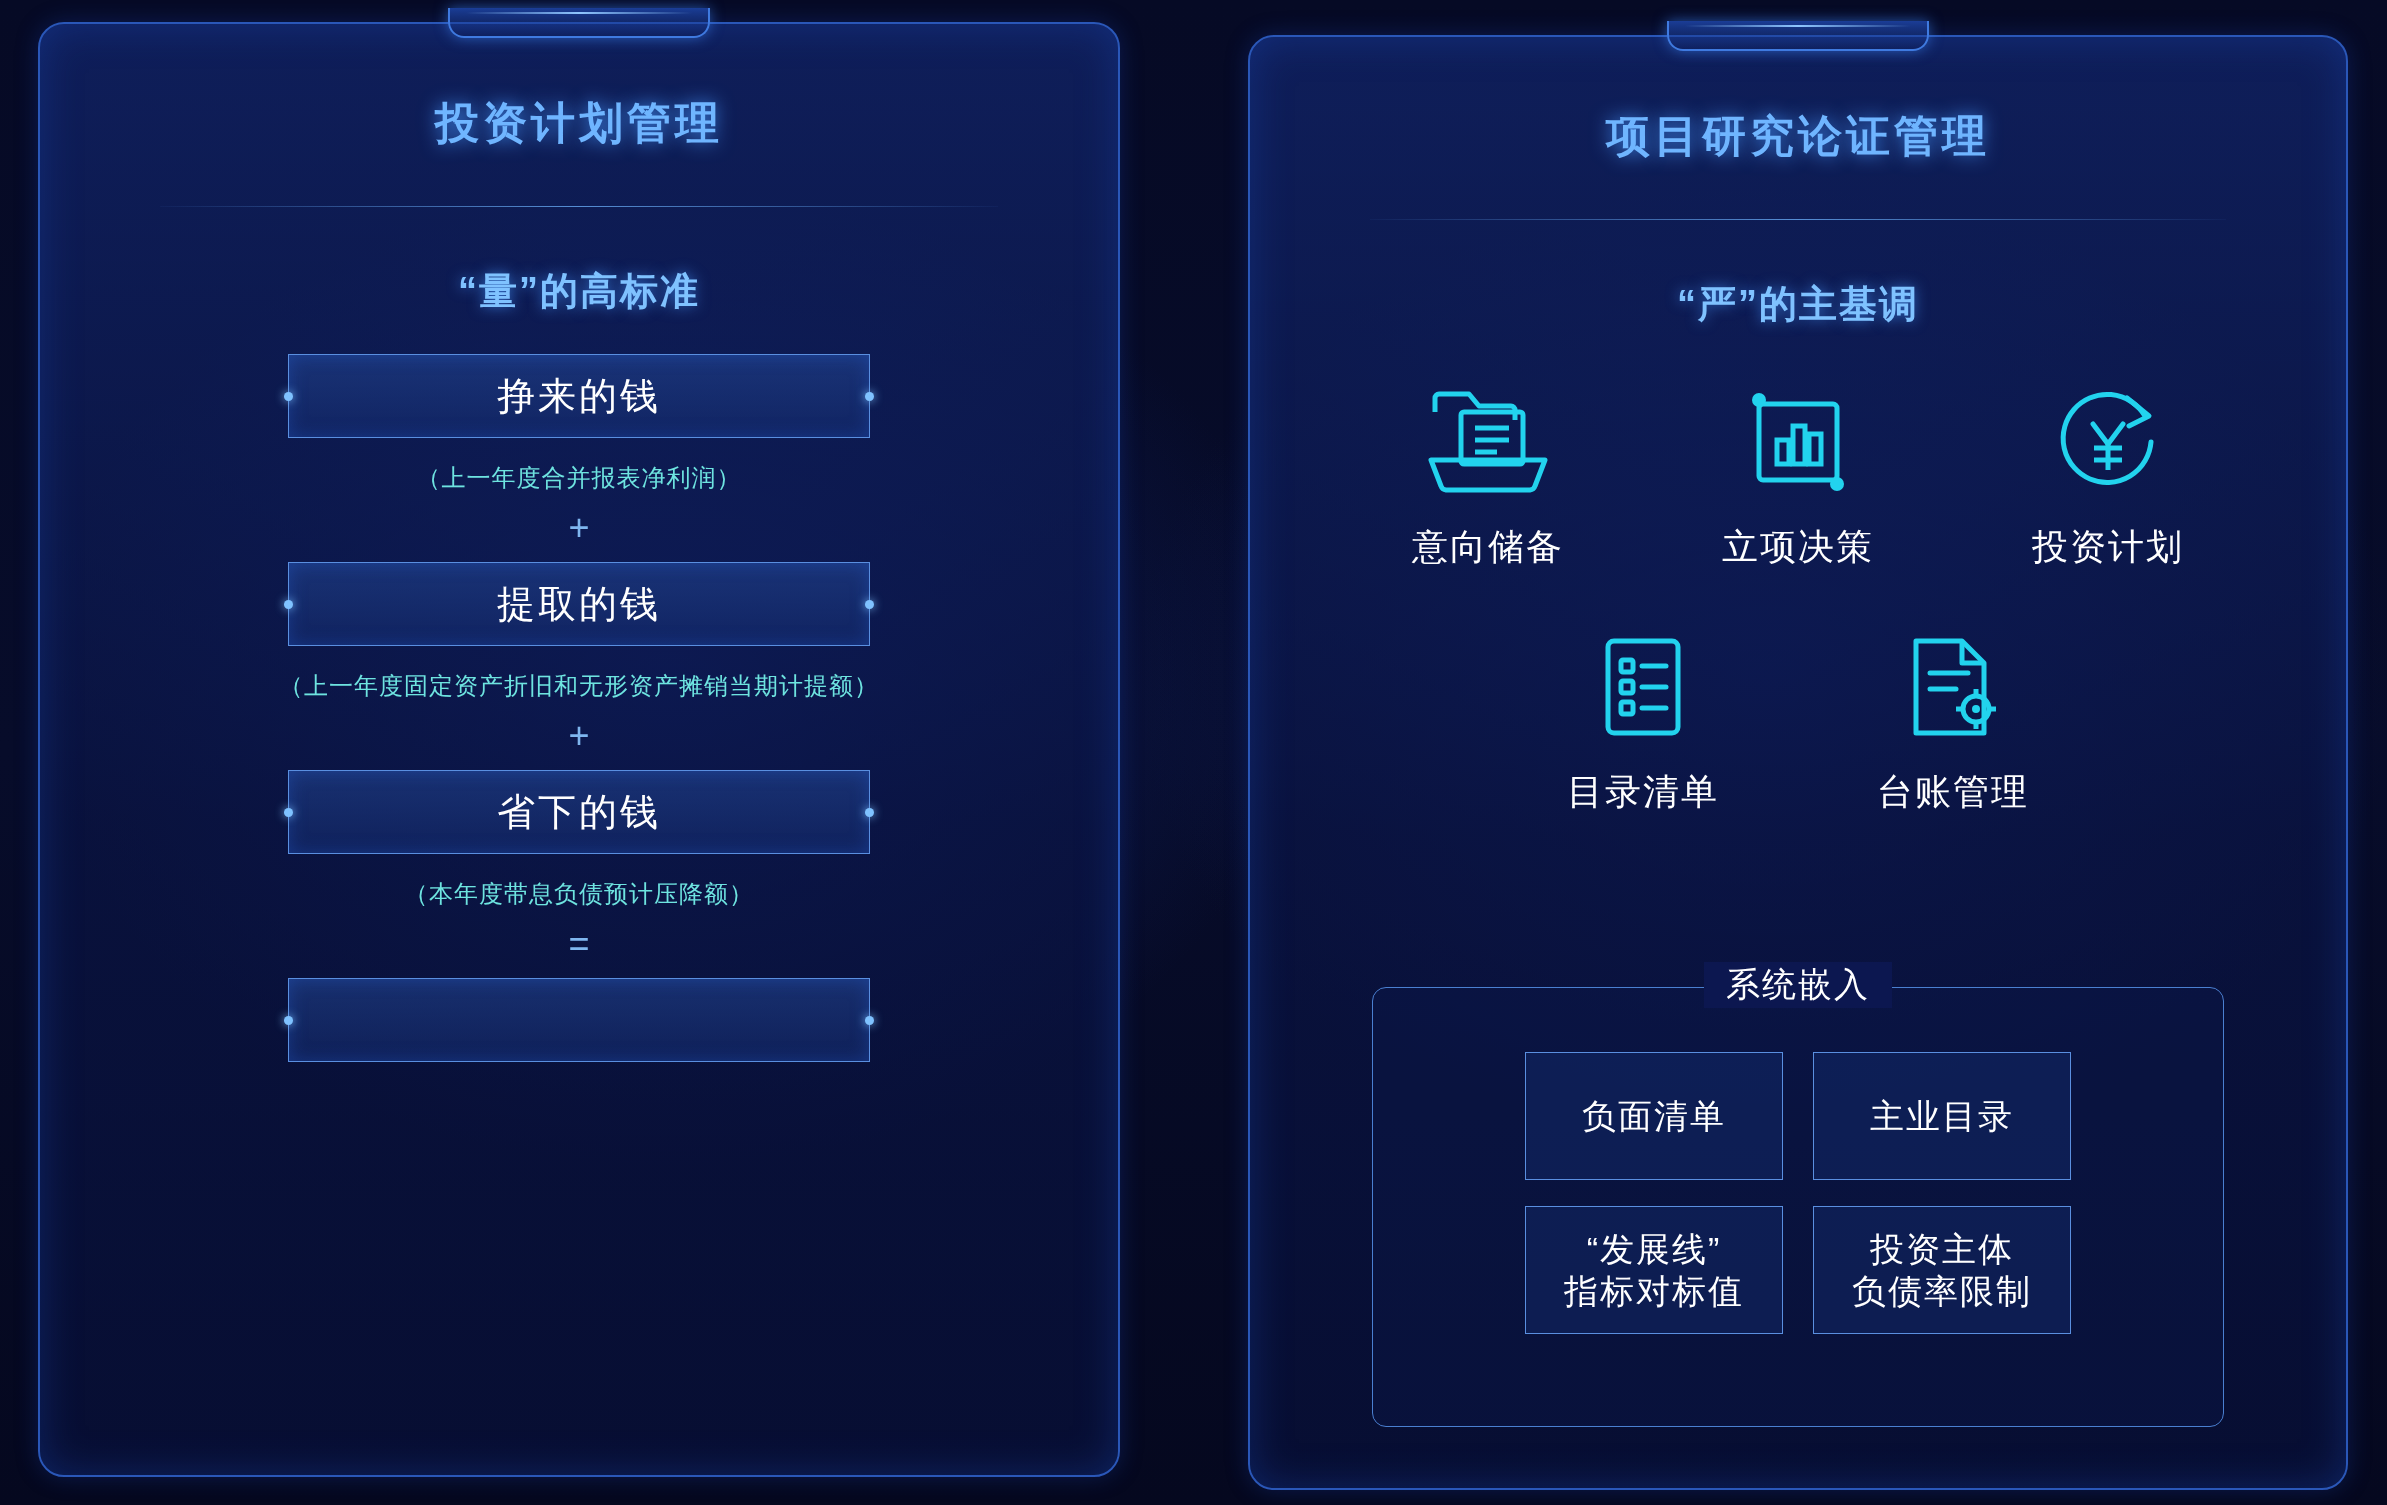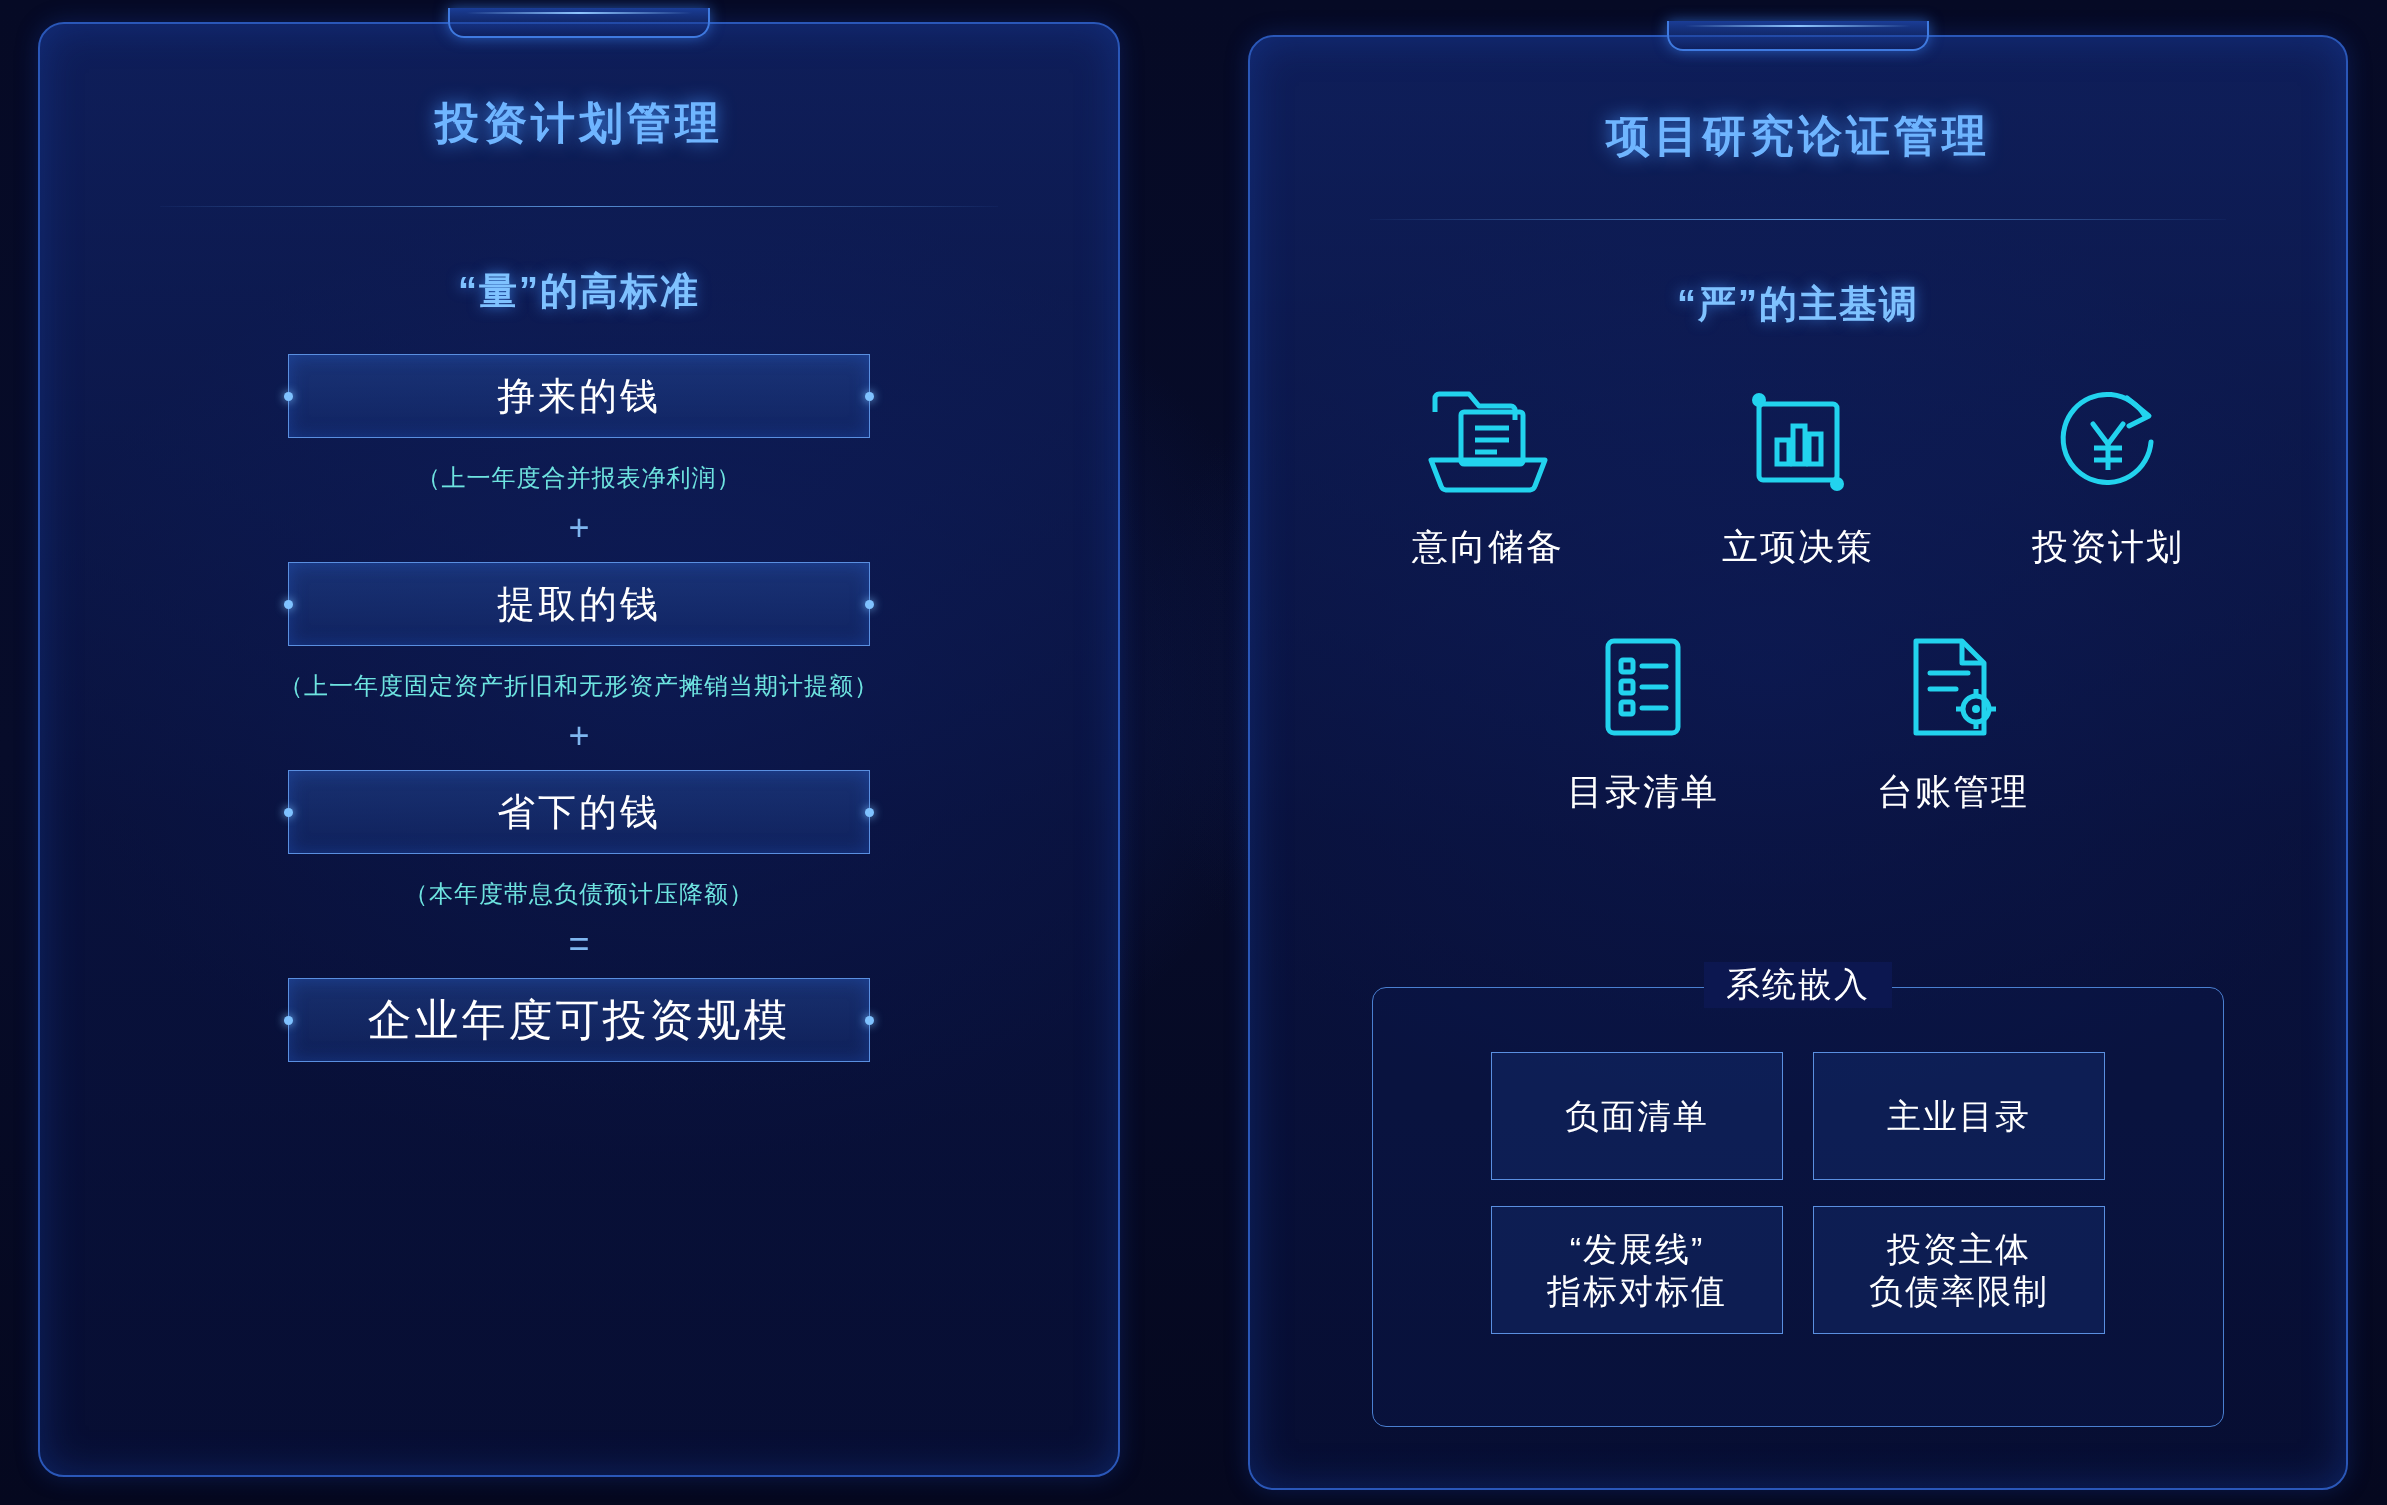--- a/index.html
+++ b/index.html
@@ -202,21 +202,21 @@
     position: absolute;
     top: 64px;
     left: 88px;
     right: 88px;
     display: flex;
     flex-wrap: wrap;
     gap: 26px 30px;
     justify-content: center;
   }
   .embed-cell {
-    width: 292px;
+    width: 258px;
     height: 128px;
     border: 1px solid #5a8fe0;
     background: rgba(24,52,122,0.35);
     display: flex;
     flex-direction: column;
     align-items: center;
     justify-content: center;
     color: #ffffff;
     font-size: 34px;
     letter-spacing: 2px;
@@ -267,21 +267,20 @@
           <span>省下的钱</span>
           <span class="dot r"></span>
         </div>
       </div>
       <div class="caption">（本年度带息负债预计压降额）</div>
       <div class="op">=</div>
 
       <div class="chip-wrap">
         <div class="chip big">
           <span class="dot l"></span>
-          <span>企业年度可投资规模</span>
           <span class="dot r"></span>
         </div>
       </div>
     </div>
   </div>
 
   <div class="panel panel-right">
     <div class="notch"></div>
 
     <div class="panel-title">项目研究论证管理</div>

